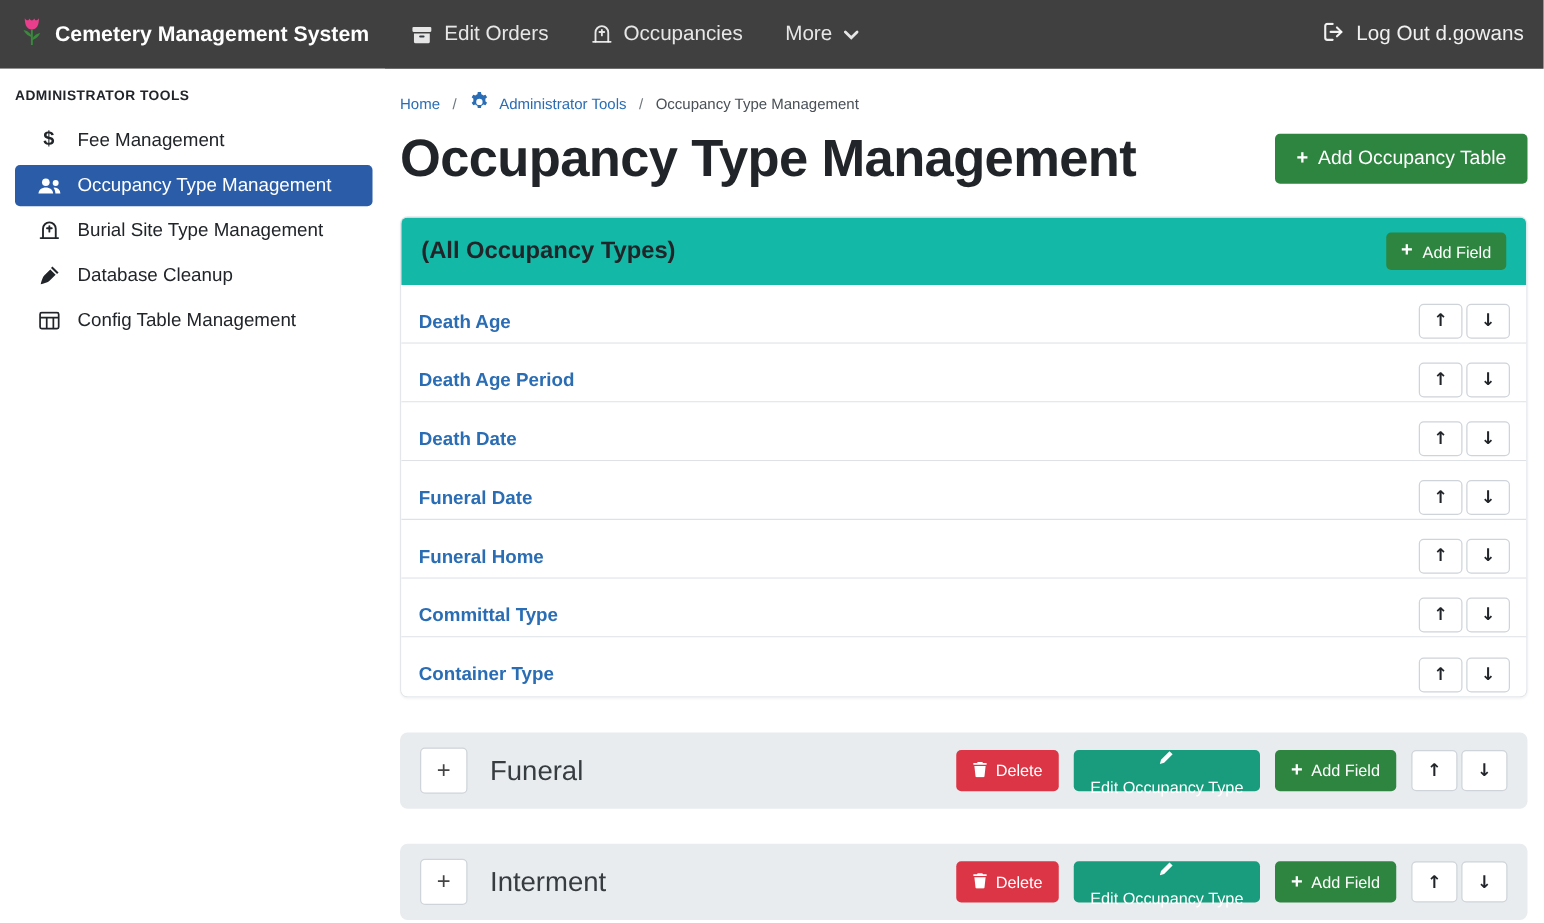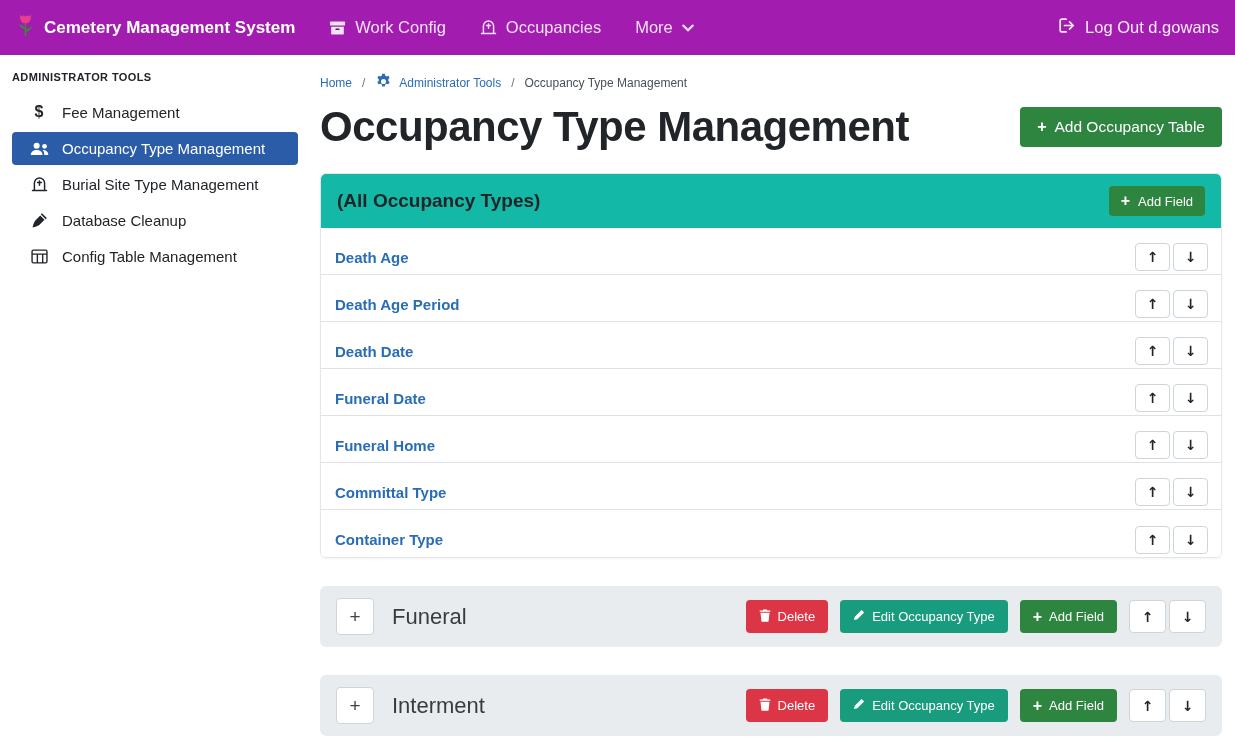--- a/index.html
+++ b/index.html
@@ -6,21 +6,21 @@
   body {
     width: 1235px; height: 738px; overflow: hidden;
     font-family: "Liberation Sans", sans-serif;
     background: #fff; color: #212529;
   }
   a { text-decoration: none; cursor: pointer; }
   button { cursor: pointer; font-family: "Liberation Sans", sans-serif; }
 
   
   .navbar {
-    height: 55px; background: #a21caf; display: flex; align-items: center;
+    height: 55px; background: #404040; display: flex; align-items: center;
     padding: 0 16px;
   }
   .brand { display: flex; align-items: center; gap: 9px; color: #fff;
     font-weight: 700; font-size: 17px; margin-right: 4px; }
   .navbar-menu { display: flex; align-items: center; gap: 34px; margin-left: 30px; }
   .nav-link { display: flex; align-items: center; gap: 9px;
     color: rgba(255,255,255,.87); font-size: 16.5px; }
   .nav-link svg { display: block; }
   .logout-link { margin-left: auto; display: flex; align-items: center; gap: 9px;
     color: rgba(255,255,255,.92); font-size: 16.5px; }
@@ -75,21 +75,21 @@
 
   
   .section-bar { margin-top: 28px; background: #e9ecef; border-radius: 6px;
     padding: 12px 16px; display: flex; align-items: center; }
   .expand-btn { width: 38px; height: 37px; background: #fff; border: 1px solid #ced4da;
     border-radius: 4px; font-size: 19px; color: #444; display: flex; align-items: center; justify-content: center; }
   .section-name { font-size: 22px; font-weight: 500; color: #373c41; margin-left: 18px; }
   .section-actions { margin-left: auto; display: flex; align-items: flex-start; gap: 12px; }
   .action-btn { height: 33px; padding: 0 13px; font-size: 13px; gap: 7px; }
   .btn-danger { background: #dc3545; }
-  .btn-teal { background: #189c7d; }
+  .btn-teal { background: #189c7d; flex-direction: column; }
   .btn-green { background: #2e8540; }
   .bar-arrow { width: 37px; height: 33px; }
 </style>
 </head>
 <body>
 
 <nav class="navbar">
   <div class="brand">
     <span>
       <svg width="19" height="26" viewBox="0 0 20 26">
@@ -103,21 +103,21 @@
   </div>
   <div class="navbar-menu">
     <a class="nav-link">
       <span>
         <svg width="17" height="16" viewBox="0 0 18 16" fill="currentColor">
           <rect x="1" y="1.2" width="16" height="4.2" rx="0.9"></rect>
           <path d="M2.3 6.8h13.4v6.9a1.3 1.3 0 0 1-1.3 1.3H3.6a1.3 1.3 0 0 1-1.3-1.3z"></path>
           <rect x="6.7" y="8.4" width="4.6" height="1.7" rx="0.85" fill="#343a40"></rect>
         </svg>
       </span>
-      <span>Work Config</span>
+      <span>Edit Orders</span>
     </a>
     <a class="nav-link">
       <span>
         <svg width="17" height="17" viewBox="0 0 16 16" fill="none" stroke="currentColor" stroke-width="1.4" stroke-linecap="round">
           <path d="M3.2 13.4V6.6a4.8 4.8 0 0 1 9.6 0v6.8"></path>
           <path d="M1.4 13.6h13.2"></path>
           <path d="M8 4.6v4.2M6.2 6.2h3.6"></path>
         </svg>
       </span>
       <span>Occupancies</span>

